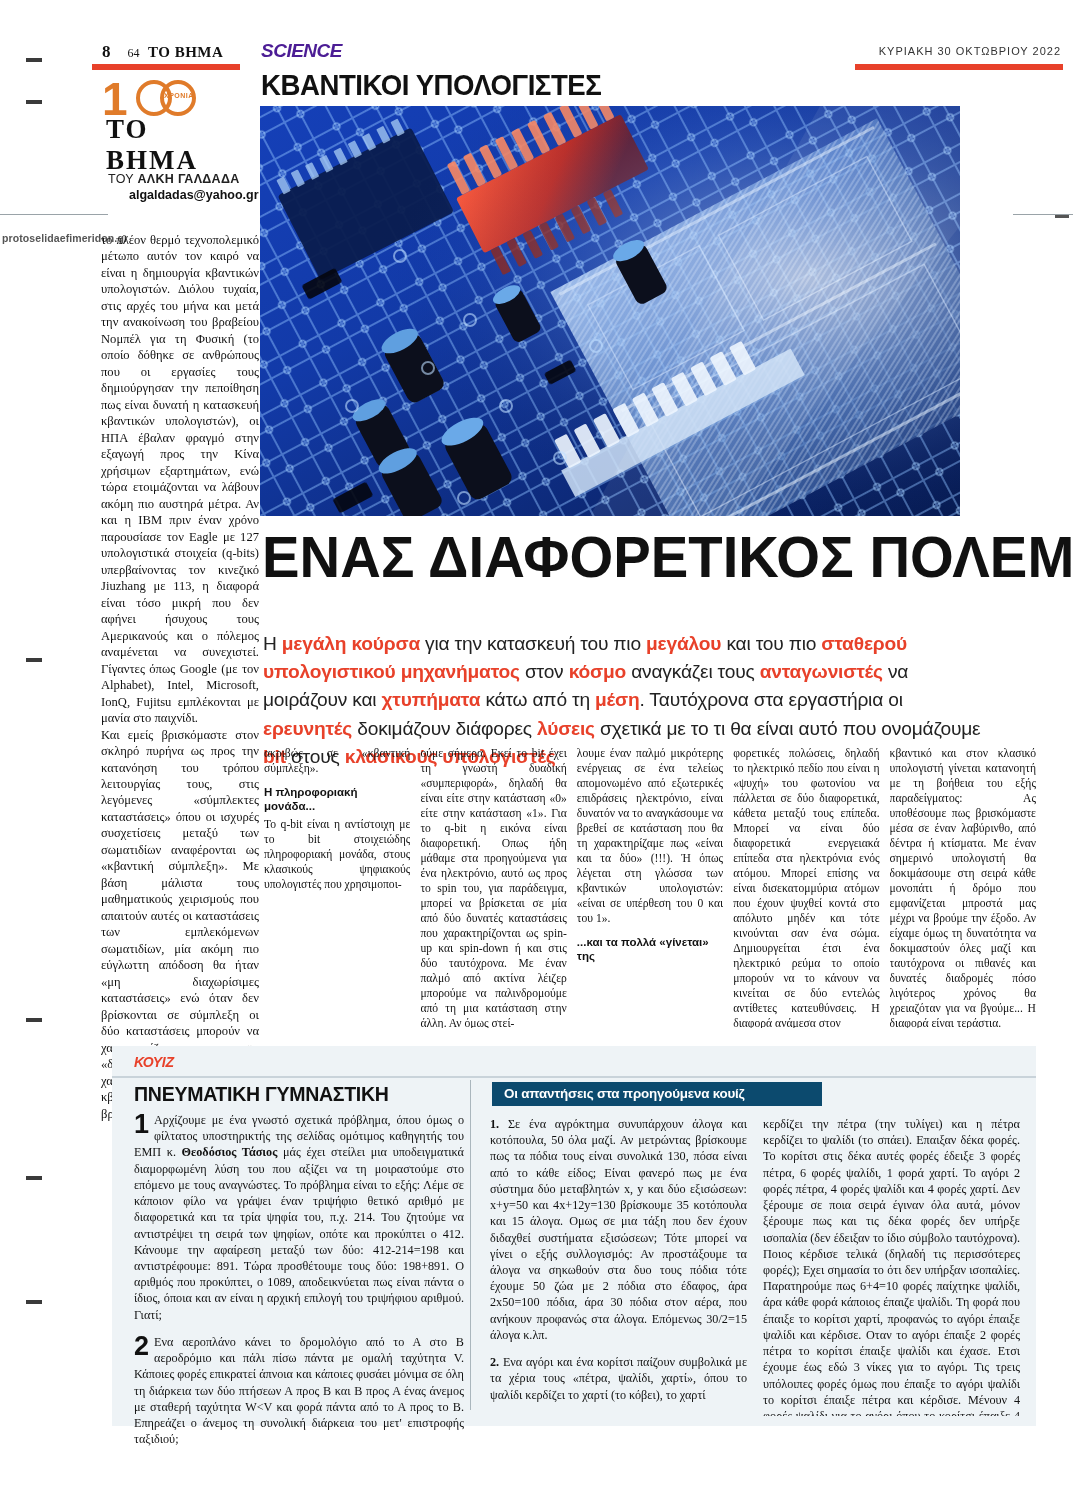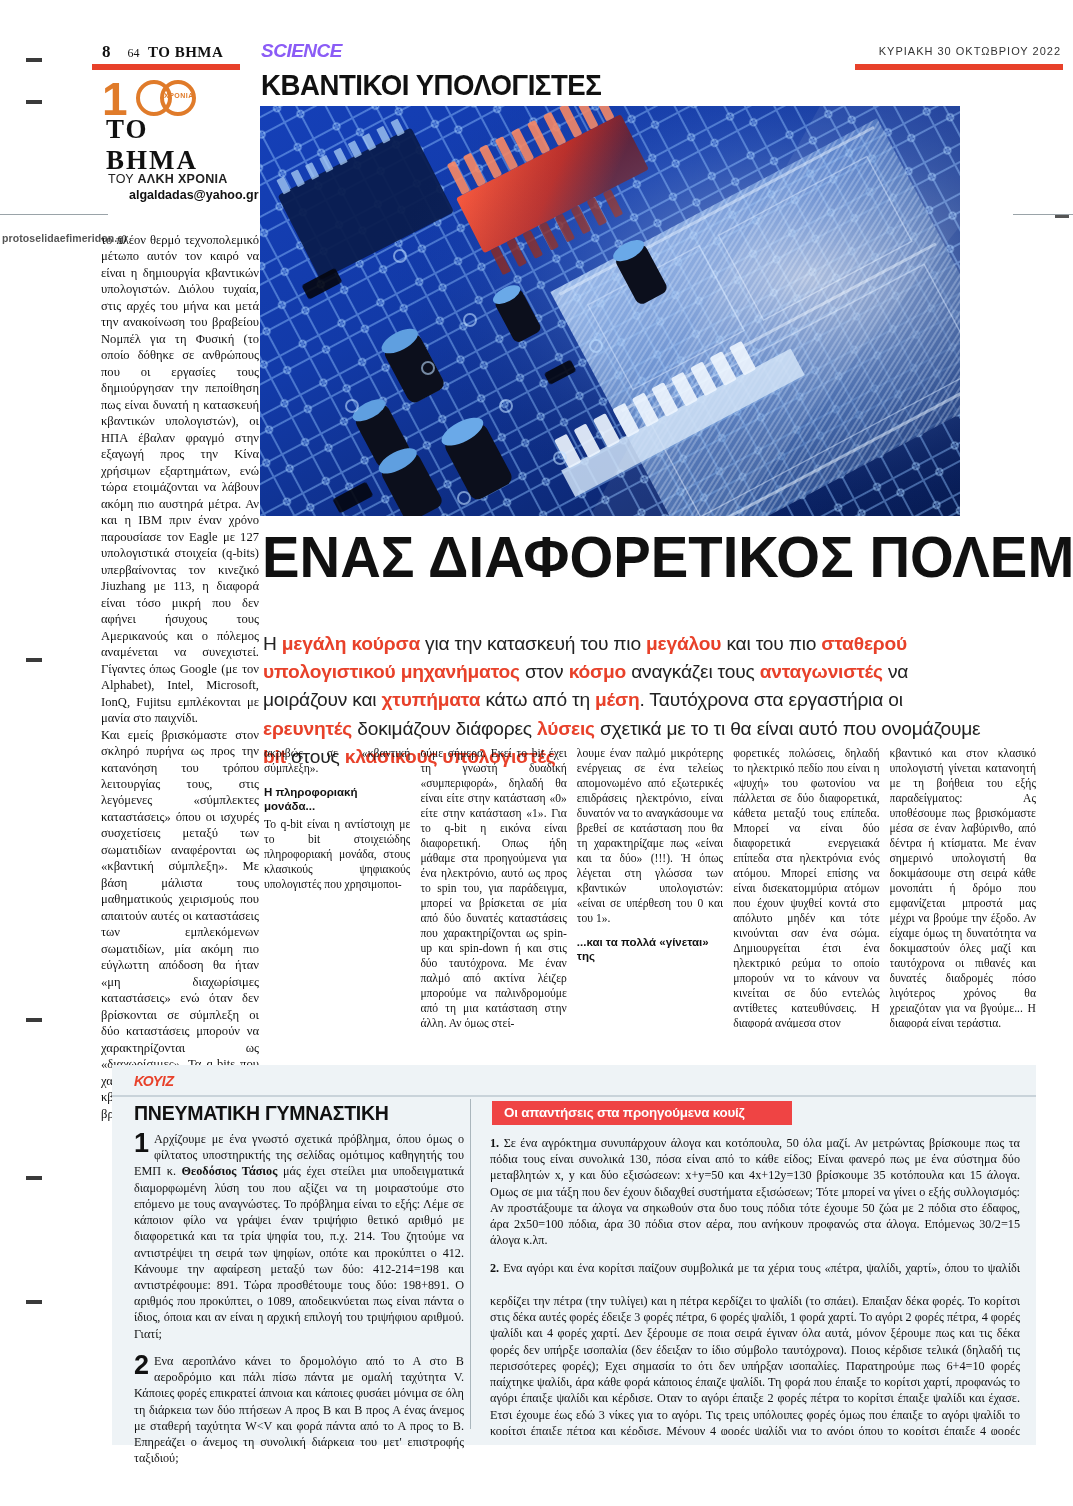--- a/index.html
+++ b/index.html
@@ -24,21 +24,21 @@
   .folio .small { font-size:12px; font-weight:normal;padding-left:17px; }
   .masthead-name {
     position:absolute; left:148px; top:44px;
     font-family:"Liberation Serif", serif;
     font-weight:bold; font-size:15px; letter-spacing:0.5px; color:#111;
   }
   .science-kicker {
     position:absolute; left:261px; top:40px;
     font-family:"Liberation Sans", sans-serif;
     font-weight:bold; font-style:italic; font-size:19px;
-    letter-spacing:-0.5px; color:#8b5cf6;
+    letter-spacing:-0.5px; color:#4c1d95;
   }
   .date-line {
     position:absolute; right:12px; top:45px;
     font-family:"Liberation Sans", sans-serif;
     font-size:11px; letter-spacing:1px; color:#333;text-align:right;
   }
   .rule-left {
     position:absolute; left:92px; top:64px; width:148px; height:6px;
     background:#e8412a;
   }
@@ -153,41 +153,40 @@
   .subhead {
     font-family:"Liberation Sans", sans-serif;
     font-weight:bold; font-size:11.5px; line-height:1.22;
     color:#111; margin:9px 0 4px 0; text-align:left;
   }
 
   
   .quiz-panel {
     position:absolute; left:112px; top:1046px; width:924px; height:380px;
     background:#eef3f6;
-    margin-top:19px;
   }
   .quiz-kicker {
     position:absolute; left:22px; top:8px;
     font-family:"Liberation Sans", sans-serif;
     font-weight:bold; font-style:italic; font-size:14px;
     color:#e8412a; letter-spacing:-0.3px;
   }
   .quiz-rule {
     position:absolute; left:0px; top:30px; width:924px; height:2px;
     background:#c9d3da;
   }
   .quiz-title {
     position:absolute; left:22px; top:36px;
     font-family:"Liberation Sans", sans-serif;
     font-weight:bold; font-size:21px; letter-spacing:-0.3px; color:#111;
     transform:scaleX(0.93); transform-origin:left top;
   }
   .answers-banner {
-    position:absolute; left:380px; top:36px; width:300px; height:24px;
-    background:#ef4444;
+    position:absolute; left:380px; top:36px; width:330px; height:24px;
+    background:#0c4a6e;
   }
   .answers-banner span {
     position:absolute; left:12px; top:4px;
     font-family:"Liberation Sans", sans-serif;
     font-weight:bold; font-size:13.4px; color:#fff; letter-spacing:-0.2px;
   }
   .quiz-divider {
     position:absolute; left:358px; top:34px; width:1px; height:330px;
     background:#aab6bd;
   }
@@ -201,21 +200,21 @@
   .quiz-left p.q2 { margin-top:11px; }
   .dropcap {
     float:left; font-family:"Liberation Sans", sans-serif;
     font-weight:bold; font-size:27px; line-height:0.88;
     margin:1px 5px 0 0; color:#111;
   }
   .quiz-left b { font-weight:bold; }
 
   .ans-cols {
     position:absolute; left:378px; top:70px; width:530px; height:300px;
-    display:grid; grid-template-columns:1fr; column-gap:16px;gap:16px;
+    display:grid; grid-template-columns:1fr 1fr; column-gap:16px;gap:16px;
   }
   .acol {
     font-family:"Liberation Serif", serif;
     font-size:12.2px; line-height:1.33; text-align:justify; color:#111;
     overflow:hidden;
   }
   .acol p { margin:0; }
   .acol p + p { margin-top:11px; }
 
   
@@ -259,21 +258,21 @@
   <div class="logo-block">
     <div class="logo-100">1</div>
     <div class="logo-ring r1"></div>
     <div class="logo-ring r2"></div>
     <div class="logo-xronia">ΧΡΟΝΙΑ</div>
     <div class="logo-tobhma">ΤΟ ΒΗΜΑ</div>
   </div>
 
   <div class="byline">
     <div class="ln1">
-      <span>ΤΟΥ </span><b>ΑΛΚΗ ΧΡΟΝΙΑ</b>
+      <span>ΤΟΥ </span><b>ΑΛΚΗ ΓΑΛΔΑΔΑ</b>
     </div>
     <div class="ln2">algaldadas@yahoo.gr</div>
   </div>
 
   <div class="watermark">protoselidaefimeridon.gr</div>
 
   <div class="sec-head">ΚΒΑΝΤΙΚΟΙ ΥΠΟΛΟΓΙΣΤΕΣ</div>
 
   <div class="photo">
     <svg width="700" height="410" viewBox="0 0 700 410">

